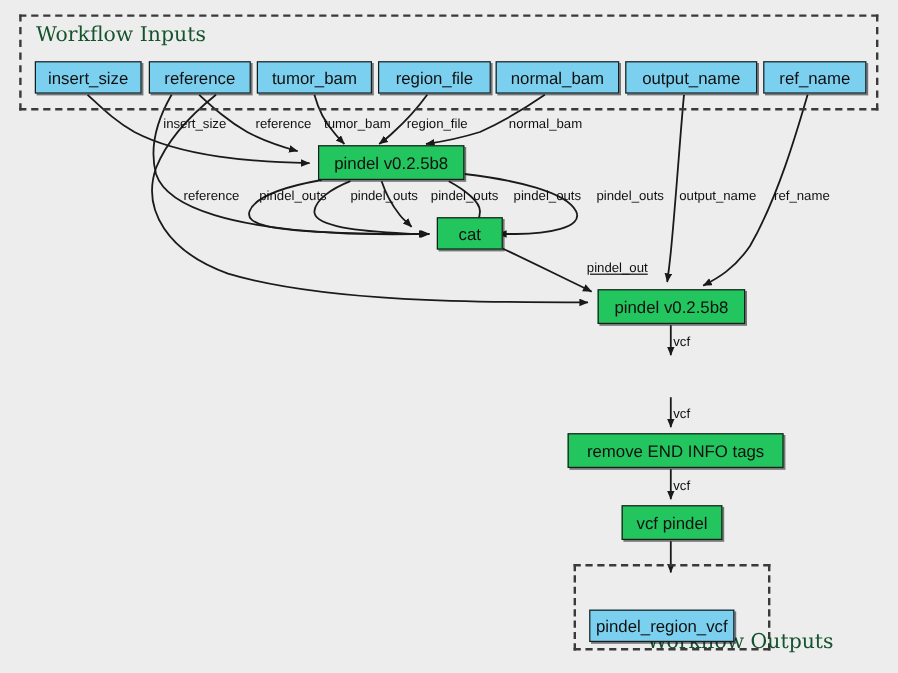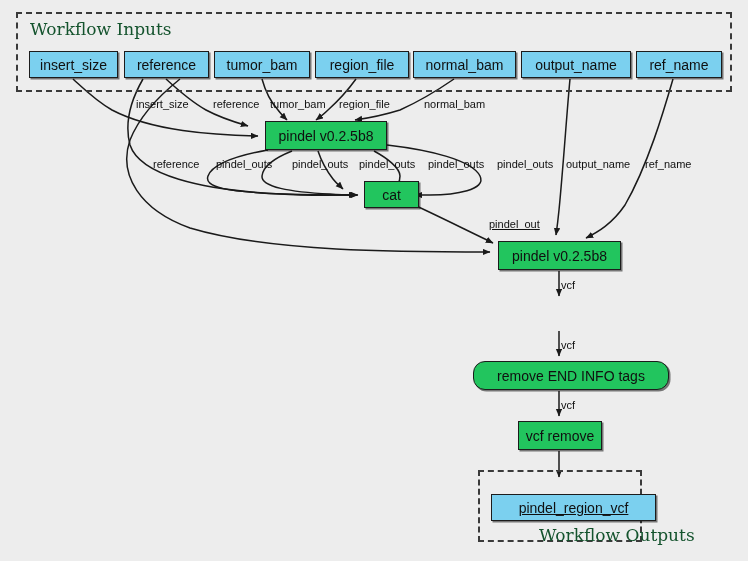--- a/index.html
+++ b/index.html
@@ -139,32 +139,32 @@
 
   <div class="node proc" style="left:352px; top:181px; width:55px; height:27px;margin-left:12px;">
     <span>cat</span>
   </div>
 
   <div class="node proc" style="left:498px; top:241px; width:123px; height:29px;">
     <span>pindel v0.2.5b8</span>
   </div>
 
 
-  <div class="node proc" style="left:473px; top:361px; width:196px; height:29px;border-radius:12px;">
+  <div class="node proc" style="left:473px; top:361px; width:180px; height:29px;">
     <span>remove END INFO tags</span>
   </div>
 
   <div class="node proc" style="left:518px; top:421px; width:84px; height:29px;">
-    <span>vcf remove</span>
+    <span>vcf pindel</span>
   </div>
 
   <div class="cluster" style="left:478px; top:470px; width:164px; height:72px;"></div>
   <div class="cluster-label" style="left:492px; top:525px;margin-left:47px;">Workflow Outputs</div>
 
-  <div class="node io" style="left:491px; top:494px; width:165px; height:27px;text-decoration:underline;">
+  <div class="node io" style="left:491px; top:508px; width:121px; height:27px;">
     <span>pindel_region_vcf</span>
   </div>
 
   <div class="edge-label" style="left:136px; top:98px;">insert_size</div>
   <div class="edge-label" style="left:213px; top:98px;">reference</div>
   <div class="edge-label" style="left:270px; top:98px;">tumor_bam</div>
   <div class="edge-label" style="left:339px; top:98px;">region_file</div>
   <div class="edge-label" style="left:424px; top:98px;">normal_bam</div>
 
   <div class="edge-label" style="left:153px; top:158px;">reference</div>

